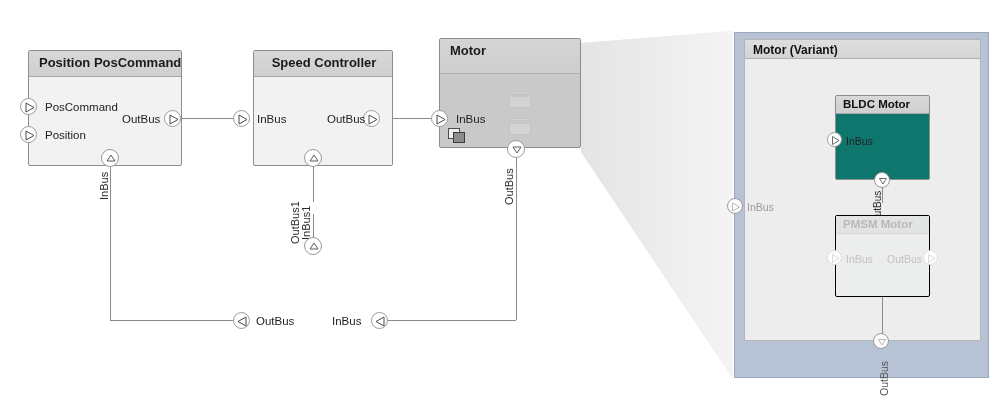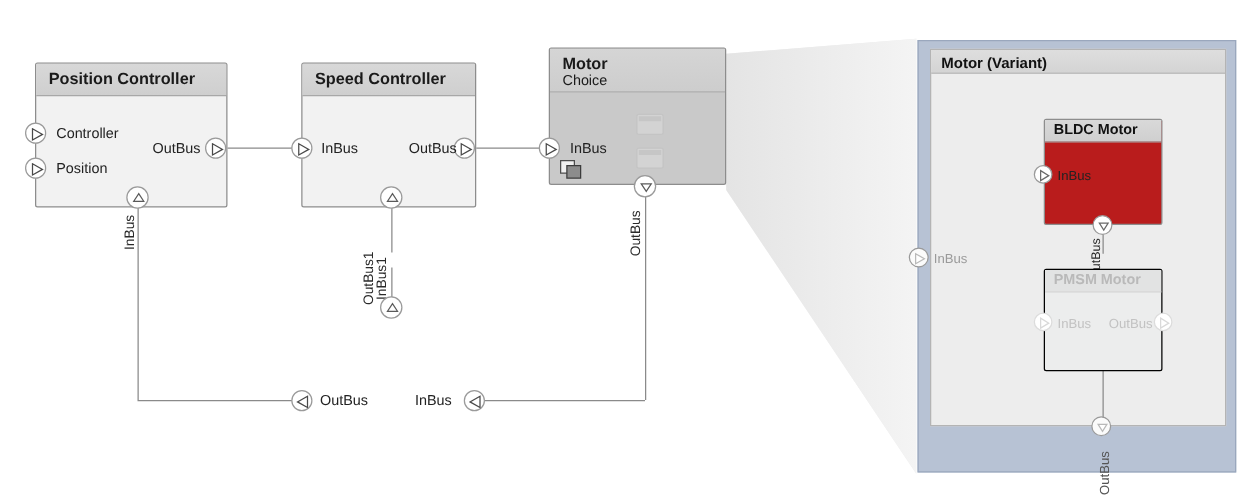--- a/index.html
+++ b/index.html
@@ -158,21 +158,21 @@
   }
   #panel-hdr .t {
     position: absolute;
     left: 8px; top: 3px;
     font-size: 12px; font-weight: bold; color: #111;
     white-space: nowrap;
   }
 
   .sub-blk {
     position: absolute;
-    background: #b91c1c;
+    background: #0f766e;
     border: 1px solid #8d8d8d;
     border-radius: 2px;
   }
   .sub-blk .sh {
     position: absolute; left: 0; top: 0; right: 0; height: 18px;
     background: linear-gradient(#d9d9d9, #cfcfcf);
     border-bottom: 1px solid #aaa;
   }
   .sub-blk .sh span {
     position: absolute; left: 7px; top: 2px;
@@ -213,30 +213,30 @@
   <div class="wire h" style="left:110px; top:320px; width:128px;"></div>
 
   <div class="wire v" style="left:313px; top:166px; height:36px;"></div>
   <div class="wire v" style="left:313px; top:214px; height:32px;"></div>
 
   <div class="wire v" style="left:516px; top:157px; height:163px;"></div>
   <div class="wire h" style="left:382px; top:320px; width:134px;"></div>
 
   <div class="blk" style="left:28px; top:50px; width:154px; height:116px;">
     <div class="blk-hdr" style="height:26px;">
-      <div class="blk-title">Position Controller</div>
+      <div class="blk-title">Position PosCommand</div>
     </div>
   </div>
 
   <div class="port" style="left:20px; top:98px;">
     <svg width="17" height="17" viewBox="0 0 17 17">
       <polygon points="5,4 13,8.5 5,13" fill="#ffffff" stroke="#4a4a4a" stroke-width="1"></polygon>
     </svg>
   </div>
-  <div class="plabel" style="left:45px; top:101px;">Controller</div>
+  <div class="plabel" style="left:45px; top:101px;">PosCommand</div>
 
   <div class="port" style="left:20px; top:126px;">
     <svg width="17" height="17" viewBox="0 0 17 17">
       <polygon points="5,4 13,8.5 5,13" fill="#ffffff" stroke="#4a4a4a" stroke-width="1"></polygon>
     </svg>
   </div>
   <div class="plabel" style="left:45px; top:129px;">Position</div>
 
   <div class="port" style="left:164px; top:110px;">
     <svg width="17" height="17" viewBox="0 0 17 17">
@@ -245,21 +245,21 @@
   </div>
   <div class="plabel" style="left:122px; top:113px;">OutBus</div>
 
   <div class="tag" style="left:101px; top:149px;">
     <svg width="18" height="18" viewBox="0 0 18 18">
       <polygon points="5,11 9,5 13,11" fill="#ffffff" stroke="#5a5a5a" stroke-width="1"></polygon>
     </svg>
   </div>
   <div class="vlabel" style="left:99px; top:200px;">InBus</div>
 
-  <div class="blk" style="left:241px; top:50px; width:140px; height:116px;">
+  <div class="blk" style="left:253px; top:50px; width:140px; height:116px;text-align:center;">
     <div class="blk-hdr" style="height:26px;">
       <div class="blk-title">Speed Controller</div>
     </div>
   </div>
   <div class="port" style="left:233px; top:110px;">
     <svg width="17" height="17" viewBox="0 0 17 17">
       <polygon points="5,4 13,8.5 5,13" fill="#ffffff" stroke="#4a4a4a" stroke-width="1"></polygon>
     </svg>
   </div>
   <div class="plabel" style="left:257px; top:113px;">InBus</div>
@@ -275,21 +275,20 @@
     <svg width="18" height="18" viewBox="0 0 18 18">
       <polygon points="5,11 9,5 13,11" fill="#ffffff" stroke="#5a5a5a" stroke-width="1"></polygon>
     </svg>
   </div>
   <div class="vlabel" style="left:301px; top:240px;">InBus1</div>
   <div class="vlabel" style="left:290px; top:244px;">OutBus1</div>
 
   <div class="blk motor-blk" style="left:439px; top:38px; width:142px; height:110px;">
     <div class="blk-hdr" style="height:35px;">
       <div class="blk-title">Motor</div>
-      <div class="blk-sub">Choice</div>
     </div>
     <div class="mini-blk" style="left:69px; top:52px;"></div>
     <div class="mini-blk" style="left:69px; top:79px;"></div>
     <div class="variant-badge" style="left:8px; top:89px;">
       <svg width="19" height="17" viewBox="0 0 19 17">
         <rect x="0.5" y="0.5" width="11" height="10" fill="#f0f0f0" stroke="#4d4d4d"></rect>
         <rect x="5.5" y="4.5" width="11" height="10" fill="#8c8c8c" stroke="#3c3c3c"></rect>
       </svg>
     </div>
   </div>

